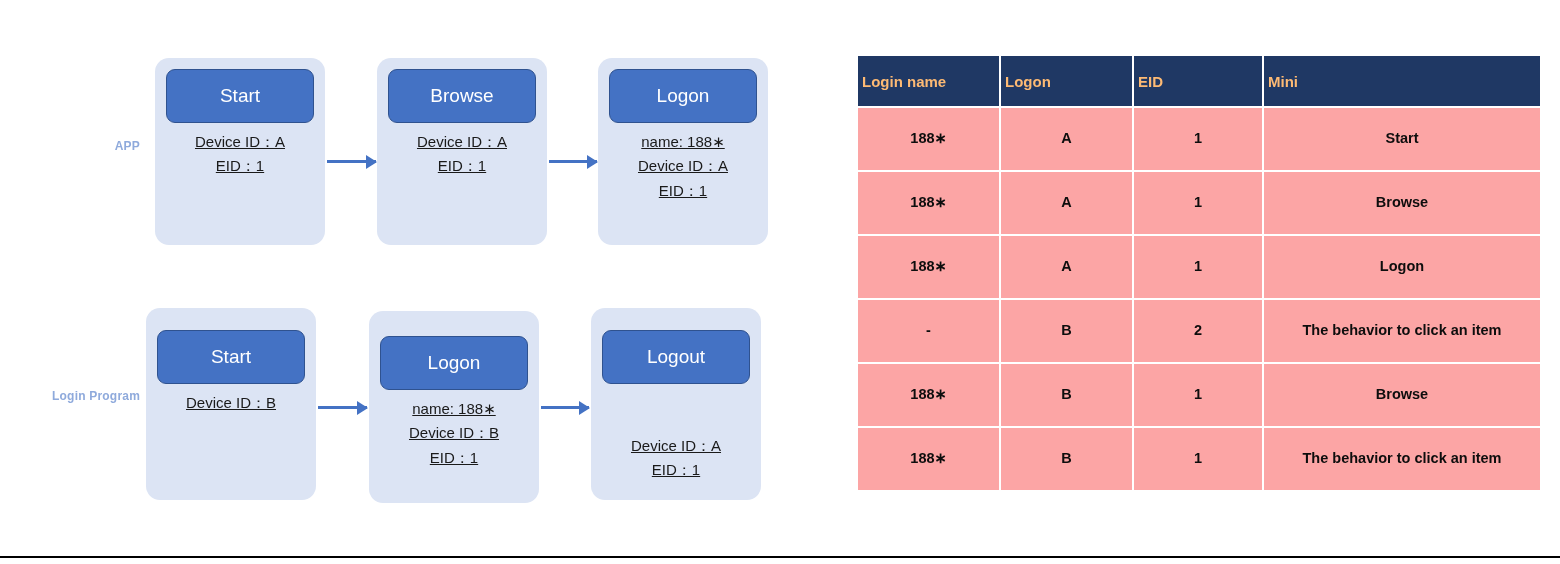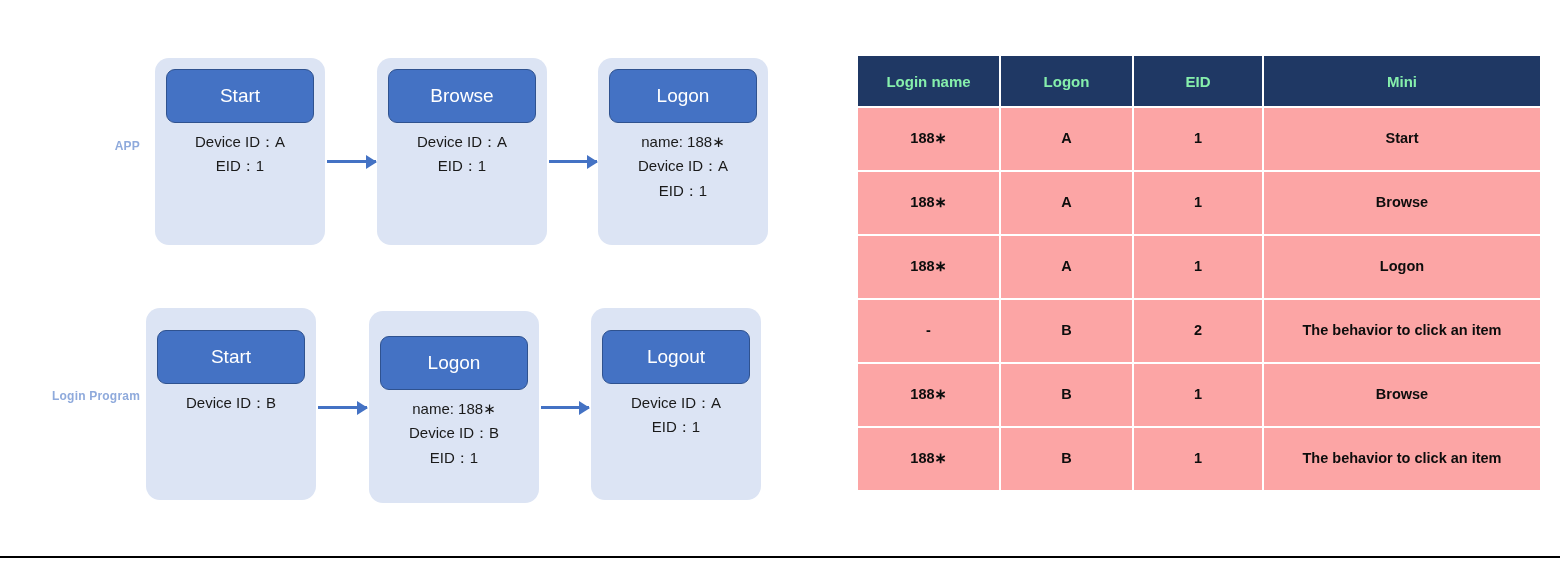--- a/index.html
+++ b/index.html
@@ -56,21 +56,21 @@
   }
 
   .node-lines {
     margin-top: 7px;
     color: #1a1a1a;
     font-size: 15px;
     line-height: 1.62;
     text-align: center;
     width: 100%;
   }
-  .node-lines .ln { white-space: nowrap; }
+  .node-lines .ln { white-space: nowrap; text-decoration: underline; }
 
   .arrow {
     position: absolute;
     height: 3px;
     background: #4472C4;
   }
   .arrow::after {
     content: "";
     position: absolute;
     right: -1px;
@@ -90,26 +90,26 @@
     width: 680px;
   }
   table.event-table {
     border-collapse: separate;
     border-spacing: 2px;
     width: 680px;
     table-layout: fixed;
   }
   table.event-table th {
     background: #1F3864;
-    color: #86efac;
+    color: #fdba74;
     font-size: 15px;
     font-weight: bold;
     height: 46px;
     padding: 2px 4px;
-    text-align: center;
+    text-align: left;
     vertical-align: middle;
   }
   table.event-table td {
     background: #fca5a5;
     color: #0d0d0d;
     font-size: 14.5px;
     font-weight: bold;
     height: 54px;
     padding: 4px 8px;
     text-align: center;
@@ -167,21 +167,21 @@
       </div>
     </div>
     <div class="node-card" style="left: 369px; top: 311px; width: 170px; height: 192px;">
       <div class="node-button" style="position: relative; margin-top: 25px; width: 148px; height: 54px;">Logon</div>
       <div class="node-lines">
         <div class="ln">name:  188∗</div>
         <div class="ln">Device ID：B</div>
         <div class="ln">EID：1</div>
       </div>
     </div>
-    <div class="node-card" style="left: 591px; top: 308px; width: 170px; height: 192px;">
+    <div class="node-card" style="left: 591px; top: 308px; width: 170px; height: 192px; gap: 43px;">
       <div class="node-button" style="position: relative; margin-top: 22px; width: 148px; height: 54px;">Logout</div>
       <div class="node-lines">
         <div class="ln">Device ID：A</div>
         <div class="ln">EID：1</div>
       </div>
     </div>
   </div>
 
 <div id="event-table-panel">
   <table class="event-table">

